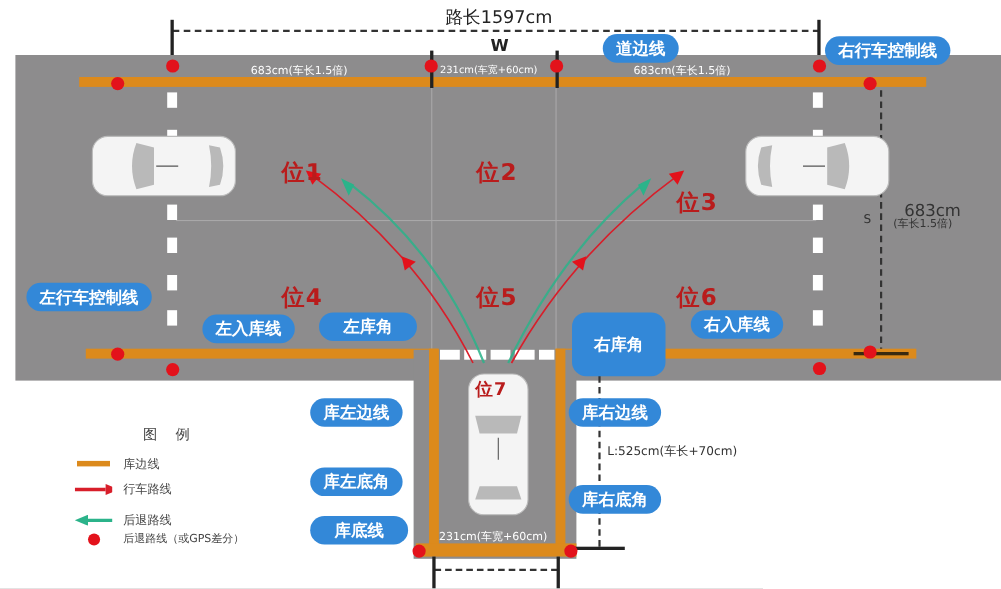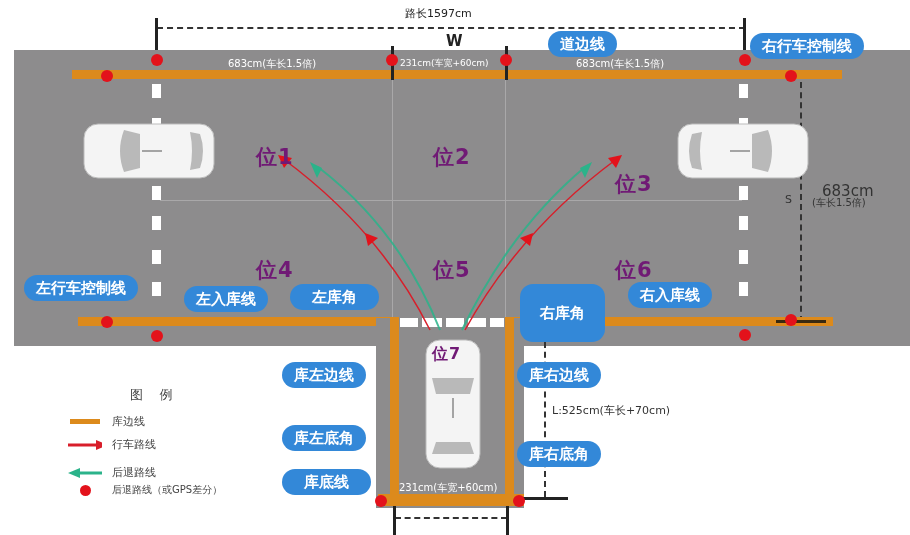--- a/index.html
+++ b/index.html
@@ -3,32 +3,32 @@
 <meta charset="utf-8">
 <style>
   html,body{margin:0;padding:0;background:#ffffff;}
   body{width:910px;height:535px;position:relative;overflow:hidden;font-family:"DejaVu Sans","Liberation Sans",sans-serif;}
   .abs{position:absolute;}
   .road{position:absolute;left:14px;top:50px;width:896px;height:296px;background:#8d8c8d;}
   .slot{position:absolute;left:376px;top:318px;width:148px;height:190px;background:#8d8c8d;}
   .orange{position:absolute;background:#dc8a1c;}
   .grid-line{position:absolute;background:#a9a8a9;}
   .dot{position:absolute;width:12px;height:12px;border-radius:50%;background:#e3121b;transform:translate(-50%,-50%);}
-  .pos-label{position:absolute;font-size:21px;color:#701a75;font-weight:bold;letter-spacing:1px;}
+  .pos-label{position:absolute;font-size:21px;color:#b91c1c;font-weight:bold;letter-spacing:1px;}
   .callout{position:absolute;background:#3388d8;color:#fff;font-size:15px;font-weight:bold;border-radius:13px;padding:3px 12px;white-space:nowrap;line-height:20px;}
   .dim-text{position:absolute;font-size:10px;color:#ffffff;white-space:nowrap;}
   .dim-dark{position:absolute;font-size:11px;color:#333;white-space:nowrap;}
   .white-dash{position:absolute;background:#ffffff;}
   .legend-item{position:absolute;left:68px;font-size:11px;color:#444;display:flex;align-items:center;}
   .legend-swatch{width:34px;display:flex;align-items:center;justify-content:center;margin-right:10px;}
 </style>
 </head>
 <body>
 
-<div class="abs" style="left:405px;top:6px;font-size:11px;color:#222;">路长1597cm</div>
+<div class="abs" style="left:405px;top:6px;font-size:16px;color:#222;">路长1597cm</div>
 <div class="abs" style="left:157px;top:27px;width:588px;border-top:2px dashed #333;"></div>
 <div class="abs" style="left:157px;top:50px;width:588px;border-top:2px dashed #333;"></div>
 <div class="abs" style="left:446px;top:32px;font-size:15px;font-weight:bold;color:#222;">W</div>
 <div class="abs" style="left:155px;top:18px;width:3px;height:60px;background:#222;"></div>
 <div class="abs" style="left:743px;top:18px;width:3px;height:60px;background:#222;"></div>
 
 <div class="road"></div>
 
 <div class="grid-line" style="left:392px;top:78px;width:1px;height:240px;"></div>
 <div class="grid-line" style="left:505px;top:78px;width:1px;height:240px;"></div>
@@ -144,21 +144,21 @@
 <div class="pos-label" style="left:256px;top:143px;">位1</div>
 <div class="pos-label" style="left:433px;top:143px;">位2</div>
 <div class="pos-label" style="left:615px;top:143px;margin-top:27px;">位3</div>
 <div class="pos-label" style="left:256px;top:256px;">位4</div>
 <div class="pos-label" style="left:433px;top:256px;">位5</div>
 <div class="pos-label" style="left:615px;top:256px;">位6</div>
 <div class="pos-label" style="left:432px;top:344px;font-size:16px;">位7</div>
 
 <div class="callout" style="left:548px;top:31px;">道边线</div>
 <div class="callout" style="left:750px;top:33px;">右行车控制线</div>
-<div class="callout" style="left:24px;top:275px;">左行车控制线</div>
+<div class="callout" style="left:24px;top:257px;">左行车控制线</div>
 <div class="callout" style="left:184px;top:286px;">左入库线</div>
 <div class="callout" style="left:290px;top:284px;padding:3px 22px;">左库角</div>
 <div class="callout" style="left:520px;top:284px;padding:19px 20px;">右库角</div>
 <div class="callout" style="left:628px;top:282px;">右入库线</div>
 <div class="callout" style="left:282px;top:362px;">库左边线</div>
 <div class="callout" style="left:517px;top:362px;">库右边线</div>
 <div class="callout" style="left:282px;top:425px;">库左底角</div>
 <div class="callout" style="left:517px;top:441px;">库右底角</div>
 <div class="callout" style="left:282px;top:469px;padding:3px 22px;">库底线</div>
 

